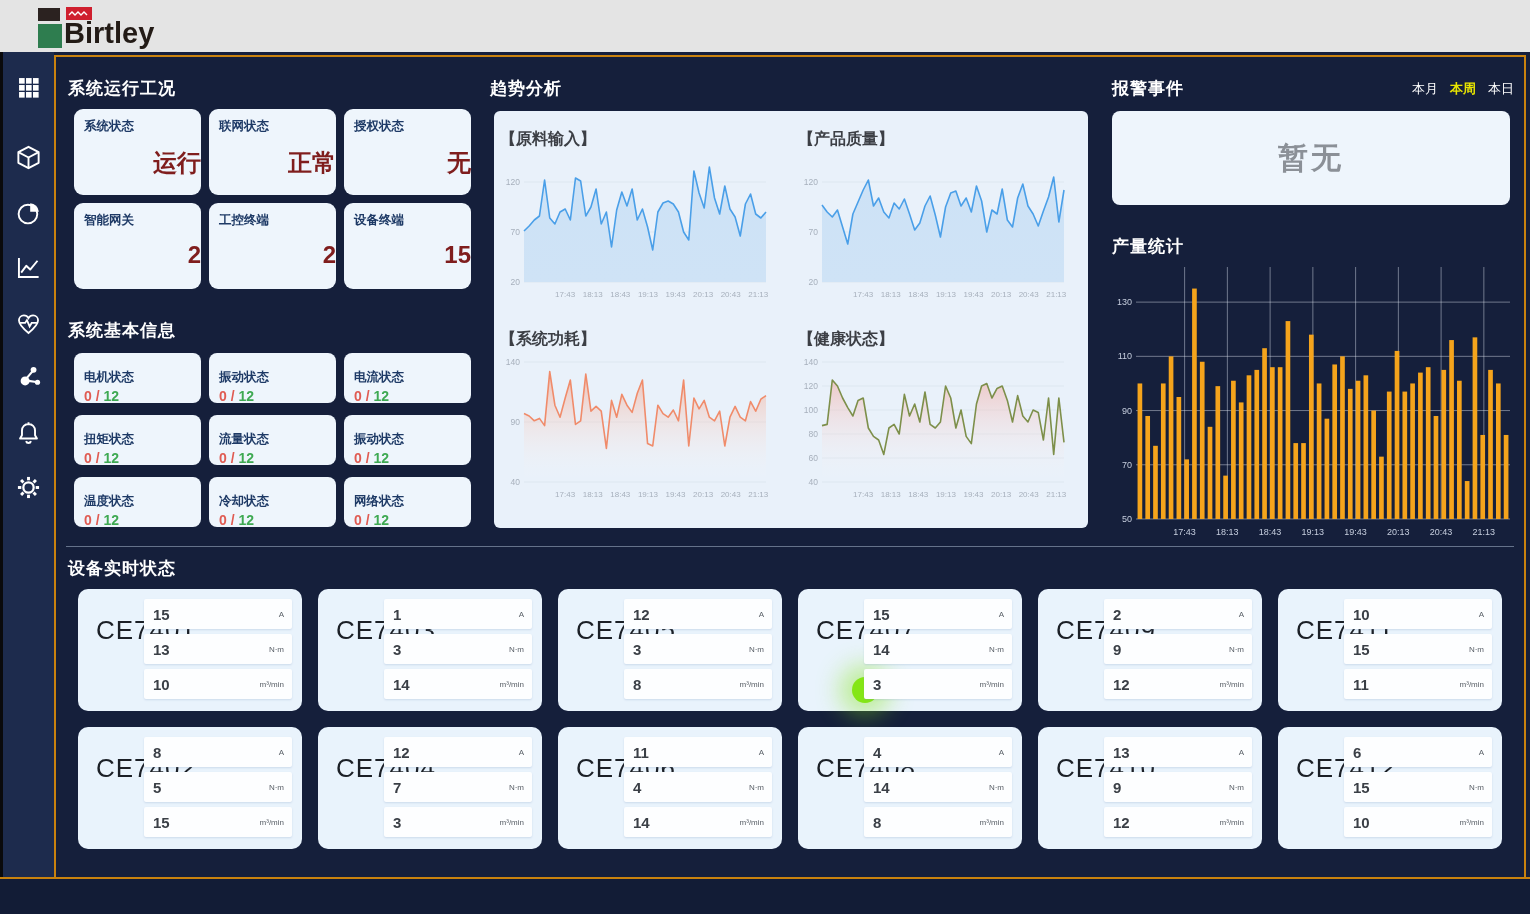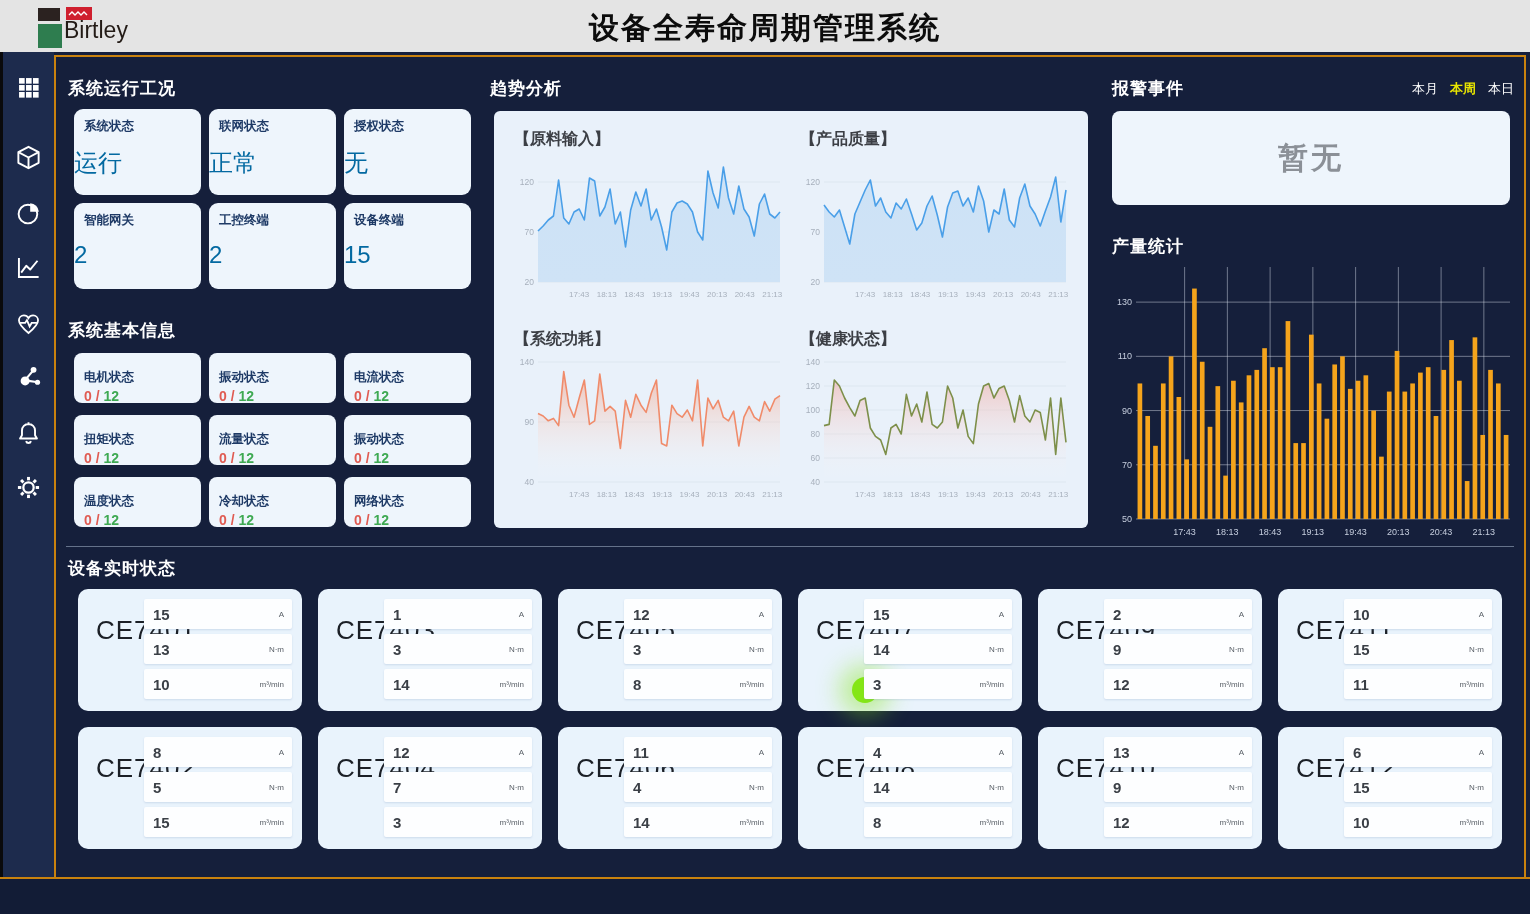--- a/index.html
+++ b/index.html
@@ -5,21 +5,21 @@
   html,body{margin:0;padding:0;background:#0d1530;}
   .screen{position:relative;width:1530px;height:914px;overflow:hidden;
     font-family:"Liberation Sans","DejaVu Sans",sans-serif;background:#151f3b;}
   
   .header{position:absolute;left:0;top:0;width:1530px;height:52px;background:#e4e4e4;}
   .logo{position:absolute;left:16px;top:5px;width:180px;height:44px;}
   .logo-dark{position:absolute;left:22px;top:3px;width:22px;height:13px;background:#2b2220;}
   .logo-red{position:absolute;left:50px;top:2px;width:26px;height:13px;background:#cf1f2e;}
   .logo-red svg{position:absolute;left:2px;top:3px;}
   .logo-green{position:absolute;left:22px;top:19px;width:24px;height:24px;background:#2e7d4f;}
-  .logo-text{position:absolute;left:48px;top:12px;font-size:23px;font-weight:normal;color:#231b16;letter-spacing:0;}
+  .logo-text{position:absolute;left:48px;top:12px;font-size:29px;font-weight:bold;color:#231b16;letter-spacing:0;}
   .header-title{position:absolute;left:0;right:0;top:8px;text-align:center;font-size:30px;font-weight:bold;color:#0c0c0c;letter-spacing:2px;}
   
   .edge-black{position:absolute;left:0;top:52px;width:3px;height:825px;background:#0a0a0c;}
   .frame{position:absolute;background:#c9820e;}
   #frame-left{left:54px;top:55px;width:2px;height:824px;}
   #frame-top{left:54px;top:55px;width:1472px;height:2px;}
   #frame-right{left:1524px;top:55px;width:2px;height:824px;}
   #frame-bottom{left:0;top:877px;width:1530px;height:2px;}
   .footer{position:absolute;left:0;top:879px;width:1530px;height:35px;background:#121c36;}
   
@@ -29,29 +29,29 @@
   .side-icon svg{width:27px;height:27px;}
   .si-1{margin-top:20px;} .si-2{margin-top:40px;} .si-3{margin-top:26px;} .si-4{margin-top:24px;}
   .si-5{margin-top:26px;} .si-6{margin-top:24px;} .si-7{margin-top:26px;} .si-8{margin-top:24px;}
   
   .content{position:absolute;left:56px;top:57px;width:1468px;height:820px;}
   .panel-title{position:absolute;color:#ffffff;font-size:17px;font-weight:bold;letter-spacing:1px;}
   
   .grid-run{position:absolute;left:18px;top:52px;display:grid;grid-template-columns:repeat(3,127px);grid-auto-rows:86px;gap:8px;}
   .run-card{background:#eef5fc;border-radius:9px;padding:9px 10px;box-sizing:border-box;position:relative;}
   .run-label{font-size:12.5px;font-weight:bold;color:#1e3a66;}
-  .run-value{position:absolute;left:0;right:0;top:38px;text-align:left;font-size:24px;font-weight:normal;color:#0369a1;}
+  .run-value{position:absolute;left:0;right:0;top:38px;text-align:right;font-size:24px;font-weight:bold;color:#7f1d1d;}
   .grid-info{position:absolute;left:18px;top:296px;display:grid;grid-template-columns:repeat(3,127px);grid-auto-rows:50px;gap:12px 8px;}
   .info-card{background:#eef5fc;border-radius:8px;padding:16px 10px;box-sizing:border-box;}
   .info-label{font-size:12.5px;font-weight:bold;color:#1e3a66;}
   .info-counts{font-size:14px;font-weight:bold;margin-top:2px;}
   .cnt-red{color:#e05b52;} .cnt-green{color:#3ea952;}
   
   .trend-panel{position:absolute;left:438px;top:54px;width:594px;height:417px;background:#e9f1fa;border-radius:6px;
-    padding:12px 18px;box-sizing:border-box;display:grid;grid-template-columns:1fr 1fr;grid-template-rows:1fr 1fr;gap:6px 10px;}
+    padding:12px 4px;box-sizing:border-box;display:grid;grid-template-columns:1fr 1fr;grid-template-rows:1fr 1fr;gap:6px 10px;}
   .mini-chart{position:relative;}
   .mini-title{font-size:16px;font-weight:bold;color:#3c3f45;margin:6px 0 2px 2px;}
   .mini-chart svg{display:block;}
   
   .alarm-head{position:absolute;left:1056px;top:20px;width:402px;display:flex;justify-content:space-between;align-items:center;}
   .alarm-tabs{display:flex;gap:12px;font-size:13px;}
   .alarm-tab{color:#ffffff;cursor:pointer;}
   .alarm-tab.active{color:#e8e500;font-weight:bold;}
   .alarm-empty{position:absolute;left:1056px;top:54px;width:398px;height:94px;background:#eef5fc;border-radius:8px;
     display:flex;align-items:center;justify-content:center;font-size:30px;font-weight:bold;color:#8b9097;letter-spacing:3px;}
@@ -78,21 +78,20 @@
     <div class="logo">
       <span class="logo-dark"></span>
       <span class="logo-red">
         <svg width="22" height="8" viewBox="0 0 22 8">
           <polyline points="1,5 4,2 7,5 10,2 13,5 16,2 19,5" fill="none" stroke="#ffffff" stroke-width="1.4"></polyline>
         </svg>
       </span>
       <span class="logo-green"></span>
       <span class="logo-text">Birtley</span>
     </div>
-    <div class="header-title">设备全寿命周期管理系统</div>
   </div>
 
   <div class="edge-black"></div>
   <div class="frame" id="frame-left"></div>
   <div class="frame" id="frame-top"></div>
   <div class="frame" id="frame-right"></div>
   <div class="frame" id="frame-bottom"></div>
   <div class="footer"></div>
 
   <div class="sidebar">

